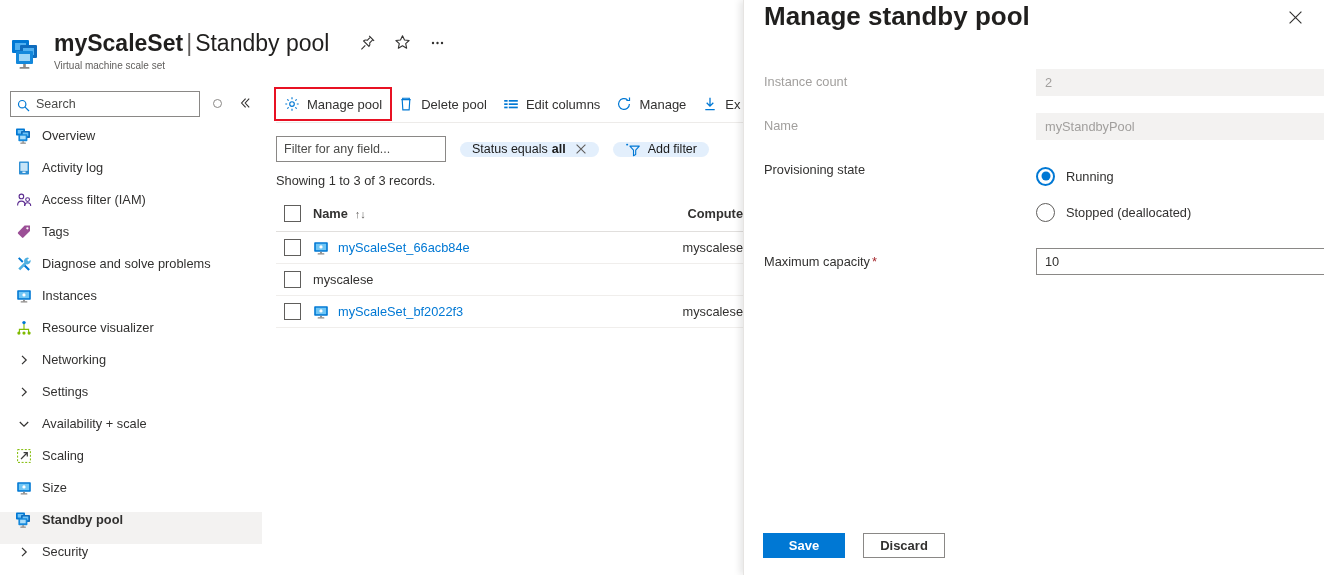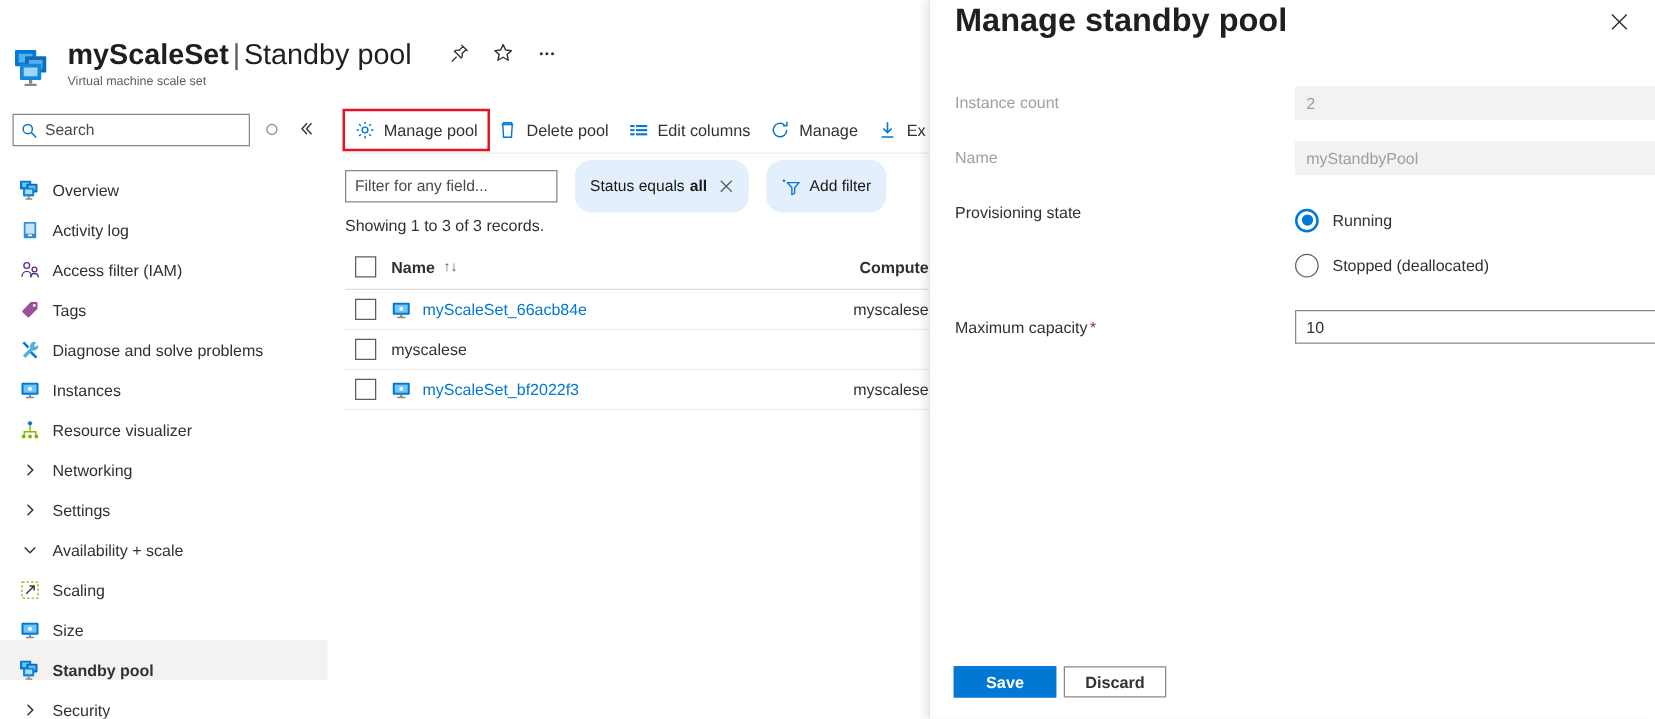--- a/index.html
+++ b/index.html
@@ -33,39 +33,39 @@
   .sidebar { position: absolute; left: 0; top: 88px; width: 262px; height: 487px; background: #fff; }
   .search-row { position: absolute; left: 10px; top: 3px; width: 252px; height: 26px; }
   .search-box { position: absolute; left: 0; top: 0; width: 190px; height: 26px; border: 1px solid #8a8886; background: #fff; display: flex; align-items: center; padding-left: 6px; }
   .search-box .mag { width: 13px; height: 13px; margin-right: 6px; flex: 0 0 auto; }
   .search-box input { border: 0; outline: 0; font-size: 12.5px; color: #323130; width: 150px; background: transparent; font-family: "Liberation Sans", sans-serif; padding: 0; }
   .search-box input::placeholder { color: #4a4a48; opacity: 1; }
   .side-dot { position: absolute; left: 203px; top: 8px; width: 9px; height: 9px; border: 1px solid #8a8886; border-radius: 50%; cursor: pointer; }
   .side-collapse { position: absolute; left: 227px; top: 4px; width: 16px; height: 16px; cursor: pointer; color: #323130; }
 
   .nav { position: absolute; left: 0; top: 40px; width: 262px; }
-  .nav-item { position: relative; height: 32px; display: flex; align-items: flex-end; padding-left: 16px; font-size: 12.8px; color: #323130; cursor: pointer; white-space: nowrap; }
+  .nav-item { position: relative; height: 32px; display: flex; align-items: flex-start; padding-left: 16px; font-size: 12.8px; color: #323130; cursor: pointer; white-space: nowrap; }
   .nav-item .ic { width: 16px; height: 16px; margin-right: 10px; flex: 0 0 auto; display: inline-flex; align-items: center; justify-content: center; }
   .nav-item.sub { }
   .nav-item.selected { background: #f3f2f1; font-weight: 600; }
   .nav-item .chev { width: 16px; height: 16px; margin-right: 10px; flex: 0 0 auto; display: inline-flex; align-items: center; justify-content: center; color: #323130; }
 
   
   .content { position: absolute; left: 276px; top: 88px; width: 467px; height: 487px; }
   .cmdbar { position: absolute; left: 0; top: 0; height: 32px; display: flex; align-items: center; }
   .cmd { display: flex; align-items: center; height: 30px; padding: 0 8px; font-size: 13px; color: #323130; cursor: pointer; white-space: nowrap; }
   .cmd .ic { width: 16px; height: 16px; margin-right: 7px; flex: 0 0 auto; display: inline-flex; align-items: center; justify-content: center; }
   .cmd.highlight { outline: 2px solid #e81123; outline-offset: 0px; }
   .cmdbar-sep { position: absolute; left: 0; top: 34px; width: 467px; height: 1px; background: #edebe9; }
 
   .filterbar { position: absolute; left: 0; top: 47px; height: 28px; display: flex; align-items: center; }
   .filter-input { width: 170px; height: 26px; border: 1px solid #8a8886; background: #fff; display: flex; align-items: center; padding-left: 7px; }
   .filter-input input { border: 0; outline: 0; font-size: 12.5px; color: #323130; width: 155px; background: transparent; font-family: "Liberation Sans", sans-serif; padding: 0; }
   .filter-input input::placeholder { color: #4a4a48; opacity: 1; }
-  .pill { height: 42px; border-radius: 13px; background: #e3effc; display: flex; align-items: center; padding: 0 12px; font-size: 12.5px; color: #1a1a1a; margin-left: 14px; cursor: pointer; white-space: nowrap; text-align: right; }
+  .pill { height: 15px; border-radius: 13px; background: #e3effc; display: flex; align-items: center; padding: 0 12px; font-size: 12.5px; color: #1a1a1a; margin-left: 14px; cursor: pointer; white-space: nowrap; text-align: right; }
   .pill .bold { font-weight: 700; margin-left: 4px; }
   .pill .xmark { margin-left: 9px; display: inline-flex; width: 12px; height: 12px; align-items: center; justify-content: center; color: #605e5c; }
   .pill .plusfilter { margin-right: 7px; display: inline-flex; width: 16px; height: 15px; }
 
   .records { position: absolute; left: 0; top: 85px; font-size: 12.8px; color: #323130; white-space: nowrap; }
 
   .grid { position: absolute; left: 0; top: 108px; width: 467px; }
   .grid-head { display: flex; align-items: center; height: 36px; border-bottom: 1px solid #e1dfdd; }
   .grid-row { display: flex; align-items: center; height: 32px; border-bottom: 1px solid #f0eeec; }
   .cb { width: 17px; height: 17px; border: 1px solid #605e5c; background: #fff; flex: 0 0 auto; margin-left: 8px; margin-right: 12px; cursor: pointer; }
@@ -96,21 +96,21 @@
   .inp { width: 294px; height: 27px; font-size: 12.8px; padding: 0 8px; line-height: 27px; font-family: "Liberation Sans", sans-serif; }
   .inp.disabled { background: #f3f2f1; border: 1px solid #f3f2f1; color: #a19f9d; }
   .inp.enabled { background: #fff; border: 1px solid #8a8886; color: #323130; }
 
   .radio-line { display: flex; align-items: center; height: 22px; margin-bottom: 14px; cursor: pointer; }
   .radio { width: 19px; height: 19px; border-radius: 50%; border: 1.5px solid #605e5c; background: #fff; margin-right: 11px; flex: 0 0 auto; position: relative; }
   .radio.on { border-color: #0078d4; border-width: 2px; }
   .radio.on::after { content: ""; position: absolute; left: 50%; top: 50%; transform: translate(-50%,-50%); width: 9px; height: 9px; border-radius: 50%; background: #0078d4; }
   .radio-label { font-size: 12.8px; color: #323130; white-space: nowrap; }
 
-  .blade-actions { position: absolute; left: 763px; top: 533px; display: flex; align-items: center; gap: 6px; }
+  .blade-actions { position: absolute; left: 763px; top: 533px; display: flex; align-items: center; gap: 18px; }
   .btn { height: 25px; min-width: 82px; font-size: 13px; font-family: "Liberation Sans", sans-serif; display: inline-flex; align-items: center; justify-content: center; cursor: pointer; font-weight: 600; }
   .btn-primary { background: #0078d4; color: #fff; border: 1px solid #0078d4; }
   .btn-secondary { background: #fff; color: #323130; border: 1px solid #8a8886; }
 </style>
 </head>
 <body>
 
 <div id="root">
 
   <div id="portal">

